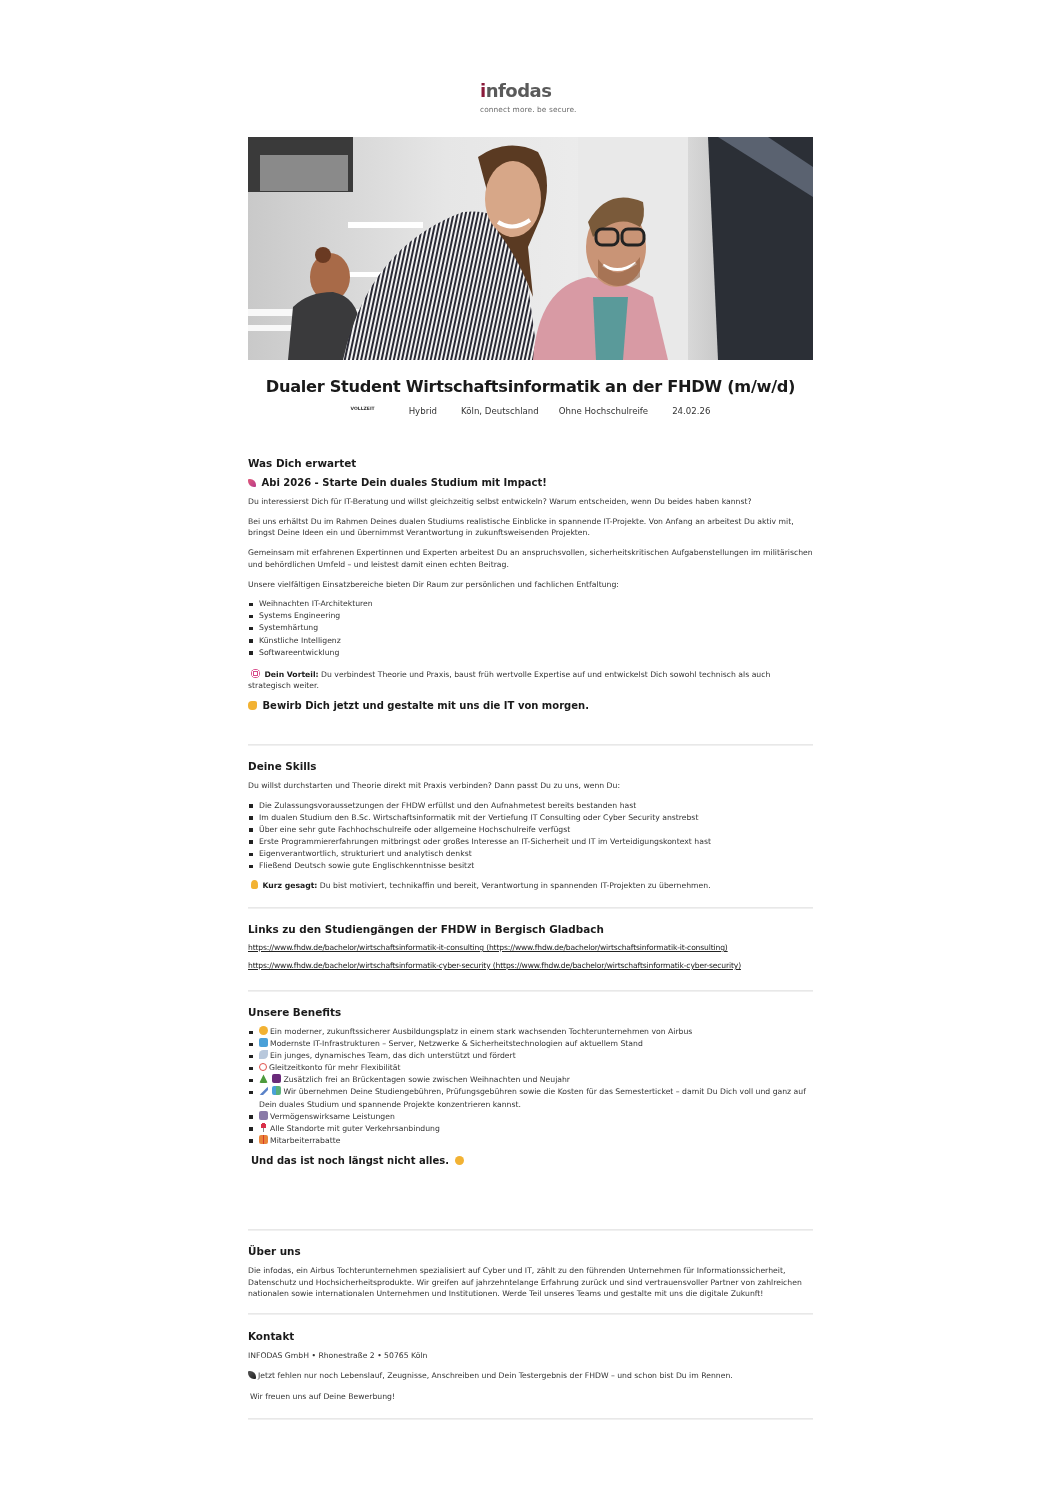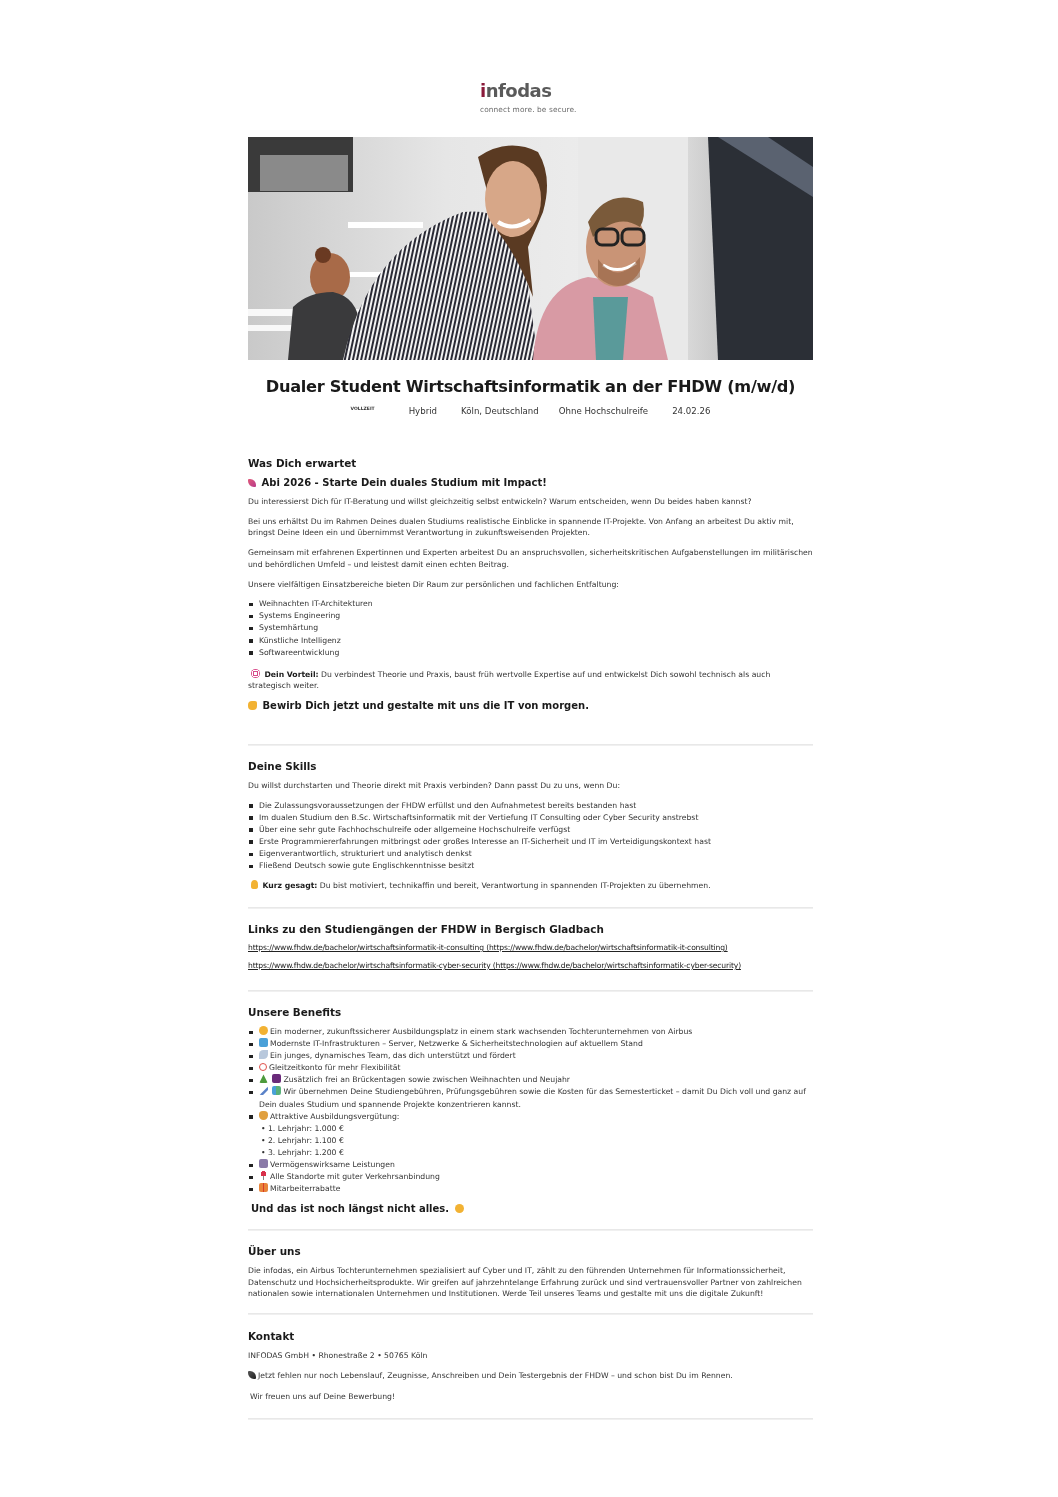--- a/index.html
+++ b/index.html
@@ -165,25 +165,20 @@
 
 <div class="section" style="top:1006px;">
   <div class="h2">Unsere Benefits</div>
   <ul class="blist">
     <li><span class="emo" style="background:#f2b233;border-radius:50%;"></span><span>Ein moderner, zukunftssicherer Ausbildungsplatz in einem stark wachsenden Tochterunternehmen von Airbus</span></li>
     <li><span class="emo" style="background:#4aa0d8;"></span><span>Modernste IT-Infrastrukturen – Server, Netzwerke &amp; Sicherheitstechnologien auf aktuellem Stand</span></li>
     <li><span class="emo" style="background:#b8c8dc;border-radius:50% 0 50% 0;"></span><span>Ein junges, dynamisches Team, das dich unterstützt und fördert</span></li>
     <li><span class="emo" style="border:1.5px solid #e0504a;border-radius:50%;width:8px;height:8px;"></span><span>Gleitzeitkonto für mehr Flexibilität</span></li>
     <li><span class="emo" style="background:#4c9a3c;clip-path:polygon(50% 0,100% 100%,0 100%);"></span> <span class="emo" style="background:#6a2a7a;"></span><span>Zusätzlich frei an Brückentagen sowie zwischen Weihnachten und Neujahr</span></li>
     <li><span class="emo" style="background:#5a82c8;clip-path:polygon(0 100%,100% 0,100% 40%,40% 100%);"></span> <span class="emo" style="background:linear-gradient(90deg,#4aa0d8 50%,#5ab07a 50%);"></span><span>Wir übernehmen Deine Studiengebühren, Prüfungsgebühren sowie die Kosten für das Semesterticket – damit Du Dich voll und ganz auf Dein duales Studium und spannende Projekte konzentrieren kannst.</span></li>
-    <li><span class="emo" style="background:#e0a040;border-radius:40% 40% 50% 50%;"></span><span>Attraktive Ausbildungsvergütung:</span>
-      <span class="sub">• 1. Lehrjahr: 1.000 €</span>
-      <span class="sub">• 2. Lehrjahr: 1.100 €</span>
-      <span class="sub">• 3. Lehrjahr: 1.200 €</span>
-    </li>
     <li><span class="emo" style="background:#8a7aa8;"></span><span>Vermögenswirksame Leistungen</span></li>
     <li><span class="emo" style="background:radial-gradient(circle at 50% 30%,#d8304a 35%,transparent 36%),linear-gradient(90deg,transparent 45%,#888 45%,#888 55%,transparent 55%);"></span><span>Alle Standorte mit guter Verkehrsanbindung</span></li>
     <li><span class="emo" style="background:linear-gradient(90deg,#e8843a 40%,#d83a2a 40%,#d83a2a 60%,#e8843a 60%);"></span><span>Mitarbeiterrabatte</span></li>
   </ul>
   <div class="strong-line" style="margin-left:3px;margin-top:4px;">
     <span>Und das ist noch längst nicht alles.</span>
     <span class="emo" style="background:#f2b233;border-radius:50%;margin-left:2px;"></span>
   </div>
 </div>
 

